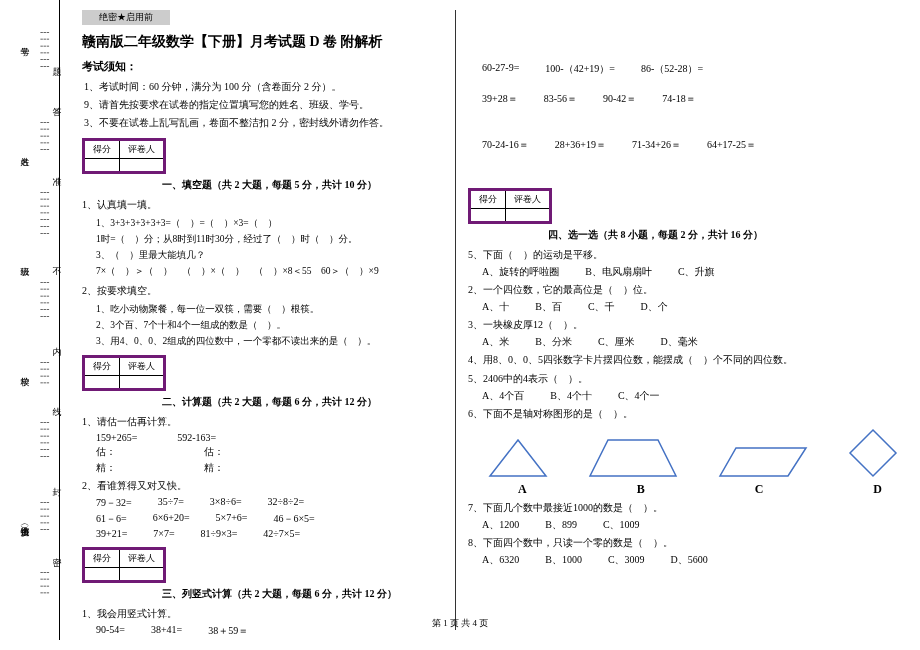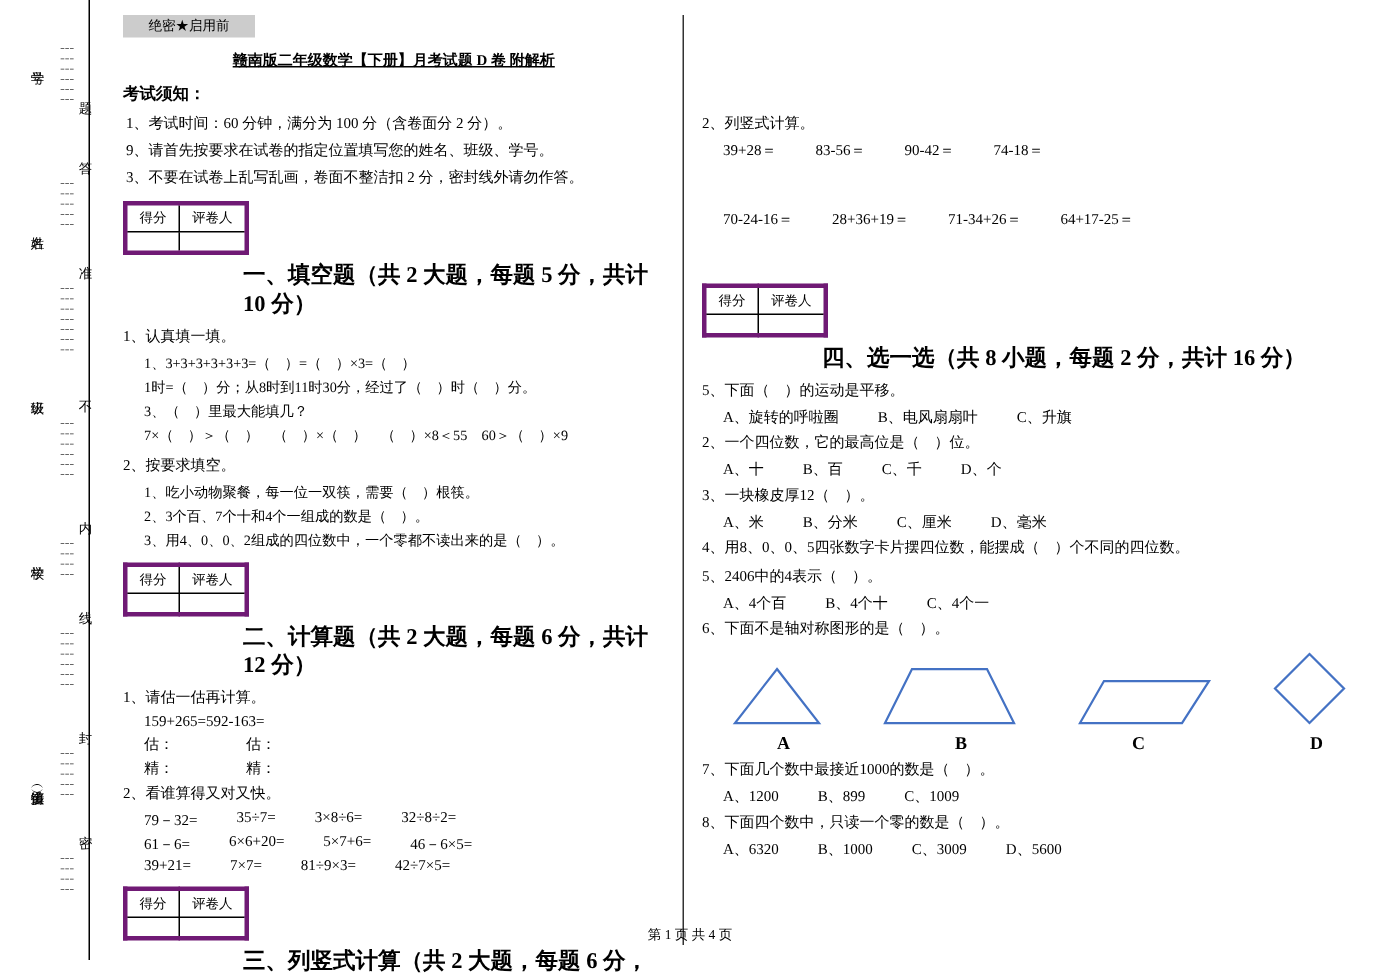--- a/index.html
+++ b/index.html
@@ -55,25 +55,24 @@
       padding: 0 12px;
     }
     .col-left { border-right: 1px solid #333; }
     .secret {
       background: #ccc;
       display: inline-block;
       padding: 1px 17px;
       font-size: 9px;
     }
     .title {
-      text-align: center;
-      font-size: 10px;
+      text-align: left;
+      font-size: 14px;
       font-weight: bold;
       margin: 8px 0;
-      text-decoration: underline;
     }
     .notice-head {
       font-weight: bold;
       font-size: 11px;
       margin: 6px 0 4px;
     }
     .notice-item {
       font-size: 10px;
       line-height: 1.8;
       margin-left: 2px;
@@ -86,21 +85,21 @@
     }
     .score-box td {
       border: 1px solid #000;
       padding: 2px 8px;
       font-size: 9px;
       height: 14px;
       min-width: 28px;
     }
     .section-head {
       font-weight: bold;
-      font-size: 15px;
+      font-size: 10px;
       margin: 2px 0 4px 80px;
     }
     .q {
       font-size: 10px;
       line-height: 1.7;
       margin: 2px 0;
     }
     .sub {
       font-size: 9.5px;
       line-height: 1.7;
@@ -108,20 +107,21 @@
     }
     .row-items {
       display: flex;
       gap: 26px;
       font-size: 10px;
       margin: 2px 0 2px 14px;
     }
     .row-items span { flex: 0 0 auto; }
     .calc-row {
       display: flex;
+      gap: 40px;
       font-size: 10px;
       margin: 2px 0 2px 14px;
     }
     .shapes {
       display: flex;
       gap: 40px;
       margin: 6px 0 4px 20px;
       align-items: flex-end;
     }
     .shape-label {
@@ -260,22 +260,26 @@
     <div class="q">1、我会用竖式计算。</div>
     <div class="row-items">
         <span>90-54=</span>
         <span>38+41=</span>
         <span>38＋59＝</span>
       </div>
   </div>
 
   <div class="col">
     <div style="height:50px"></div>
+    <div class="row-items">
+        <span>60-27-9=</span>
+        <span>100-（42+19）=</span>
+        <span>86-（52-28）=</span>
+      </div>
     <div style="height:12px"></div>
-    <div class="q">2、列竖式计算。</div>
     <div class="row-items">
         <span>39+28＝</span>
         <span>83-56＝</span>
         <span>90-42＝</span>
         <span>74-18＝</span>
       </div>
     <div style="height:28px"></div>
     <div class="row-items">
         <span>70-24-16＝</span>
         <span>28+36+19＝</span>

